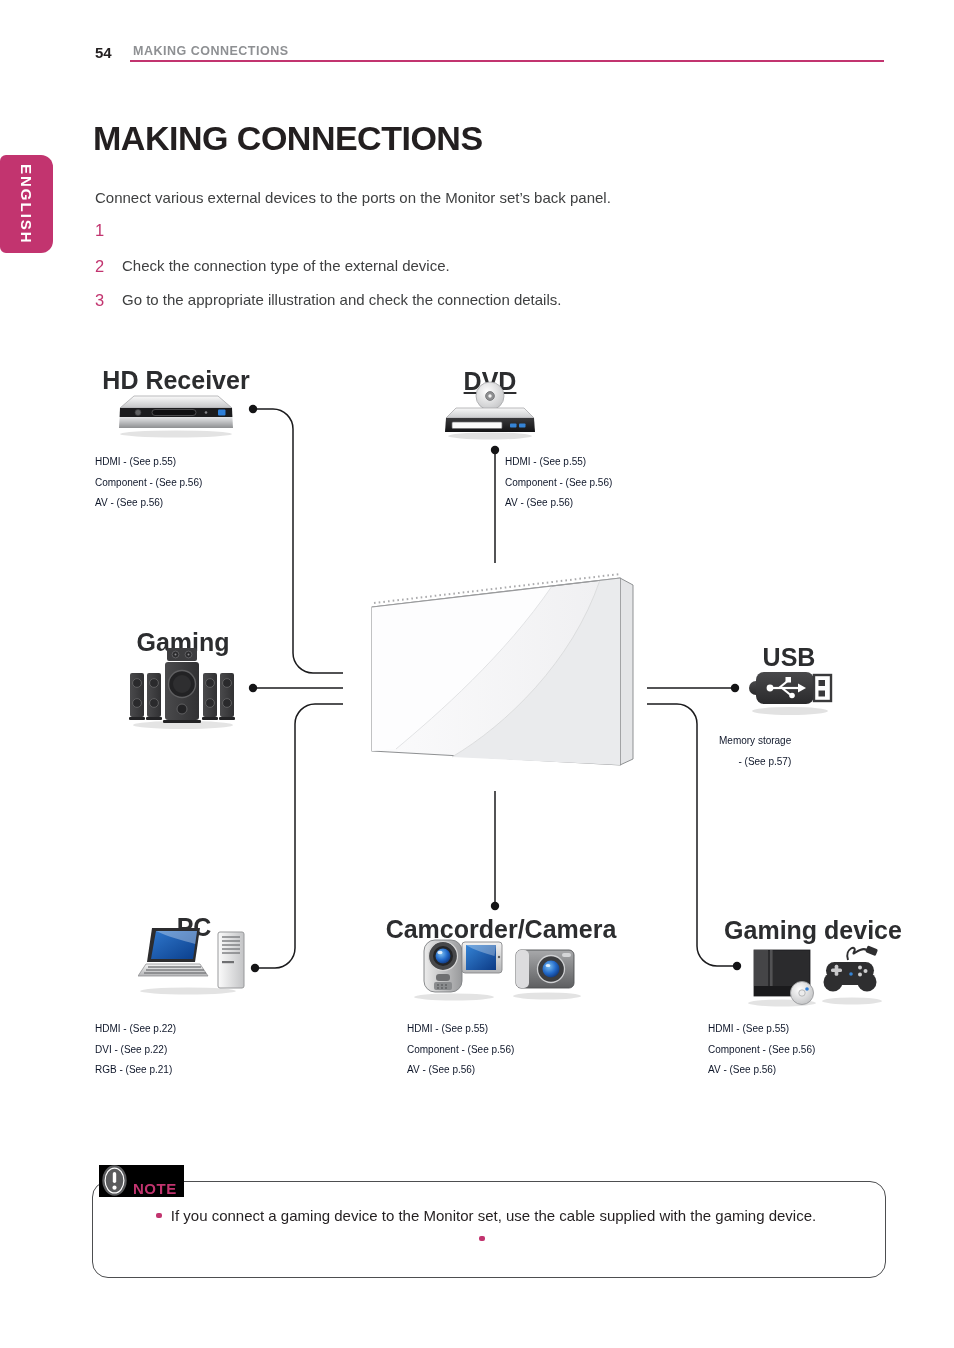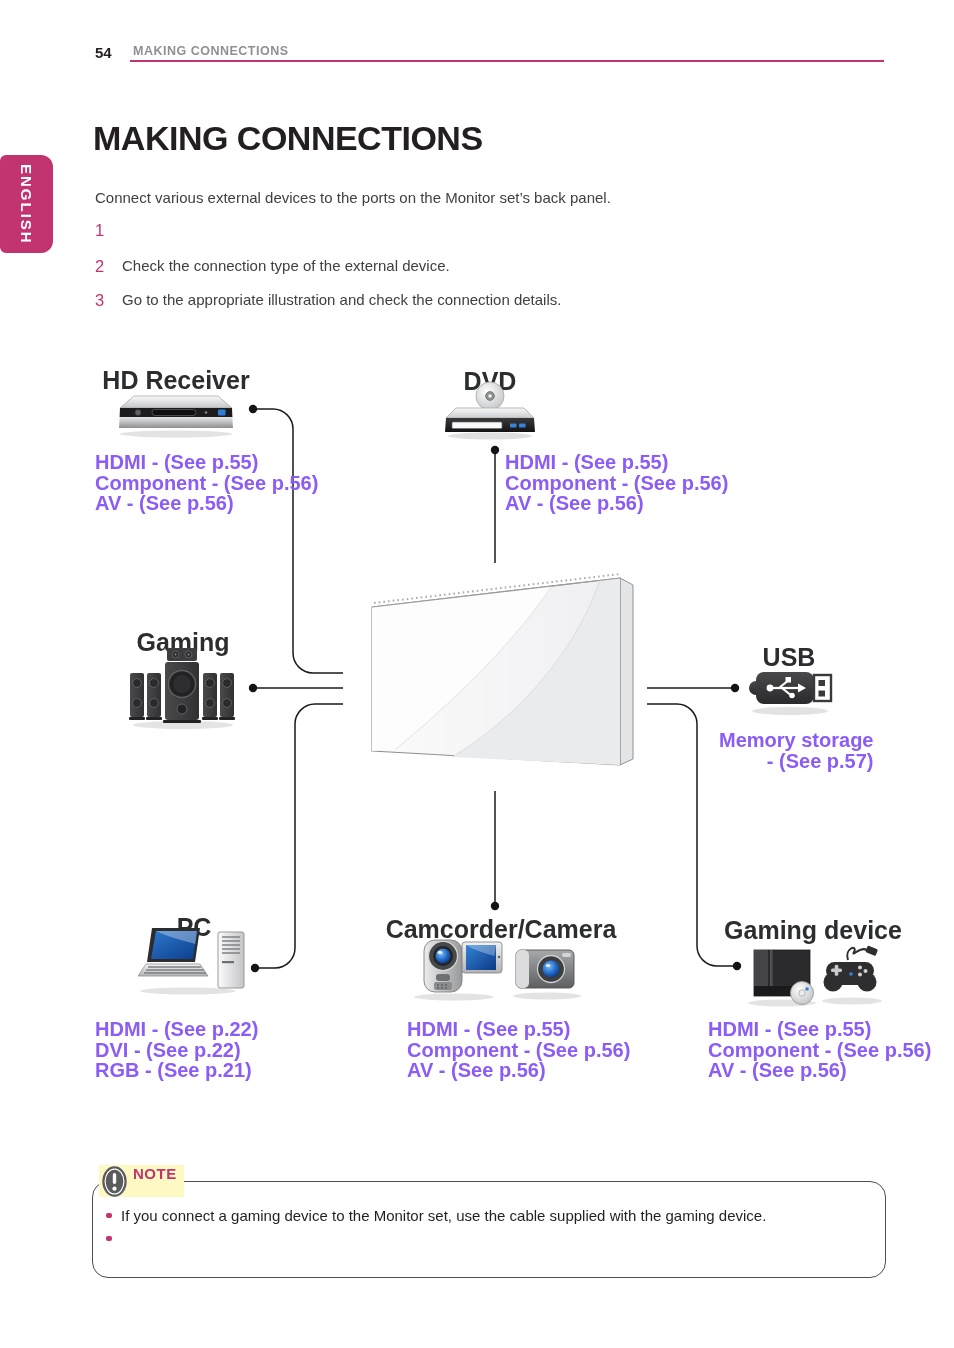--- a/index.html
+++ b/index.html
@@ -14,28 +14,28 @@
   .engtab{left:0;top:155px;width:53px;height:98px;background:#c2346f;border-radius:6px 12px 12px 6px;
           display:flex;align-items:center;justify-content:center;}
   .engtab span{writing-mode:vertical-rl;color:#ffffff;font-size:15px;font-weight:700;letter-spacing:2px;}
   
   .title{left:93px;top:119px;font-size:34px;font-weight:700;color:#231f20;letter-spacing:-.5px;}
   .intro{left:95px;top:189px;font-size:15px;color:#3f4041;}
   .step{left:95px;font-size:15px;color:#3f4041;display:flex;}
   .step .num{color:#c2346f;font-size:16.5px;width:27px;flex:0 0 27px;}
   
   .devlabel{font-size:25px;font-weight:700;color:#2c2d2f;transform:translateX(-50%);white-space:nowrap;}
-  .conn{font-size:20px;font-weight:700;color:#8b5cf6;line-height:20.5px;white-space:nowrap;}
+  .conn{font-size:10px;font-weight:400;color:#0f172a;line-height:20.5px;white-space:nowrap;}
   .overlay{left:0;top:0;pointer-events:none;}
   
   .note-box{left:92px;top:1181px;width:792px;height:95px;border:1.3px solid #4d4e50;border-radius:16px;}
-  .note-head{left:99px;top:1165px;height:32px;background:#fef9c3;display:flex;align-items:flex-start;padding:0 7px 0 2px;}
+  .note-head{left:99px;top:1165px;height:32px;background:#000000;display:flex;align-items:flex-end;padding:0 7px 0 2px;}
   .note-title{color:#c2346f;font-size:15px;font-weight:700;letter-spacing:.5px;margin-left:5px;}
   .note-body{left:106px;top:1207px;width:760px;font-size:15px;color:#231f20;}
-  .note-line{display:flex;align-items:flex-start;margin-bottom:6px;}
+  .note-line{display:flex;align-items:flex-start;margin-bottom:6px;justify-content:center;}
   .note-line .nb{flex:0 0 6px;width:5px;height:5px;border-radius:2px;background:#c2346f;margin:6px 9px 0 0;}
 </style>
 </head>
 <body>
 
 <div class="page">
 
   <div class="abs pagenum">54</div>
   <div class="abs htitle">MAKING CONNECTIONS</div>
   <div class="abs hrule"></div>
@@ -119,21 +119,21 @@
       <circle cx="92" cy="22.5" r="1.3" fill="#86878a"></circle>
       <rect x="104" y="19.5" width="7.5" height="6" rx="1" fill="#2e7fd8"></rect>
     </svg>
   </div>
   <div class="abs conn" style="left:95px;top:452px;">
     <div>HDMI - (See p.55)</div>
     <div>Component - (See p.56)</div>
     <div>AV - (See p.56)</div>
   </div>
 
-  <div class="abs devlabel" style="left:490px;top:367px;">DVD</div>
+  <div class="abs devlabel" style="left:490px;top:367px;text-decoration:underline;">DVD</div>
   <div class="abs" style="left:444px;top:380px;">
     <svg width="92" height="60" viewBox="0 0 92 60">
       <defs>
         <radialGradient id="dvdDisc" cx=".4" cy=".35" r=".8">
             <stop offset="0" stop-color="#ffffff"></stop>
             <stop offset="1" stop-color="#bcbdbf"></stop>
           </radialGradient>
         <linearGradient id="dvdTop" x1="0" y1="0" x2="0" y2="1">
             <stop offset="0" stop-color="#f8f8f8"></stop>
             <stop offset="1" stop-color="#cbccce"></stop>

